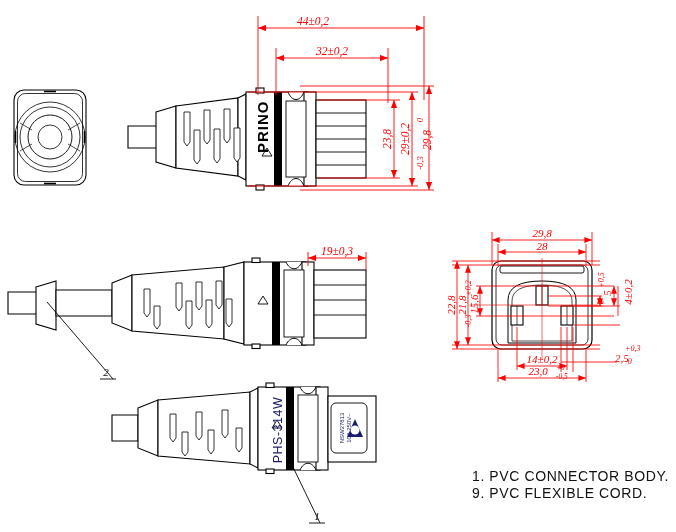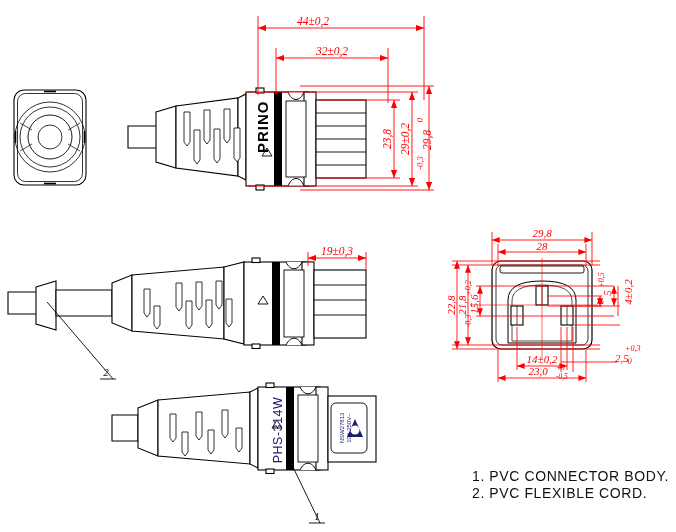--- a/index.html
+++ b/index.html
@@ -256,14 +256,14 @@
 
   <g stroke="#000" stroke-width="0.9" fill="none">
     <path d="M320 523 L292 465"></path>
     <line x1="309" y1="523" x2="325" y2="523"></line>
   </g>
   <text x="317" y="520" fill="#111" font-family="Liberation Serif, serif" font-size="11" font-style="italic" text-anchor="middle">1</text>
 </svg>
 
 <div class="notes">
   <div>1. PVC CONNECTOR BODY.</div>
-  <div>2. PVC FLEXIBLE CORD.</div>
+  <div>9. PVC FLEXIBLE CORD.</div>
 </div>
 
 </body></html>

